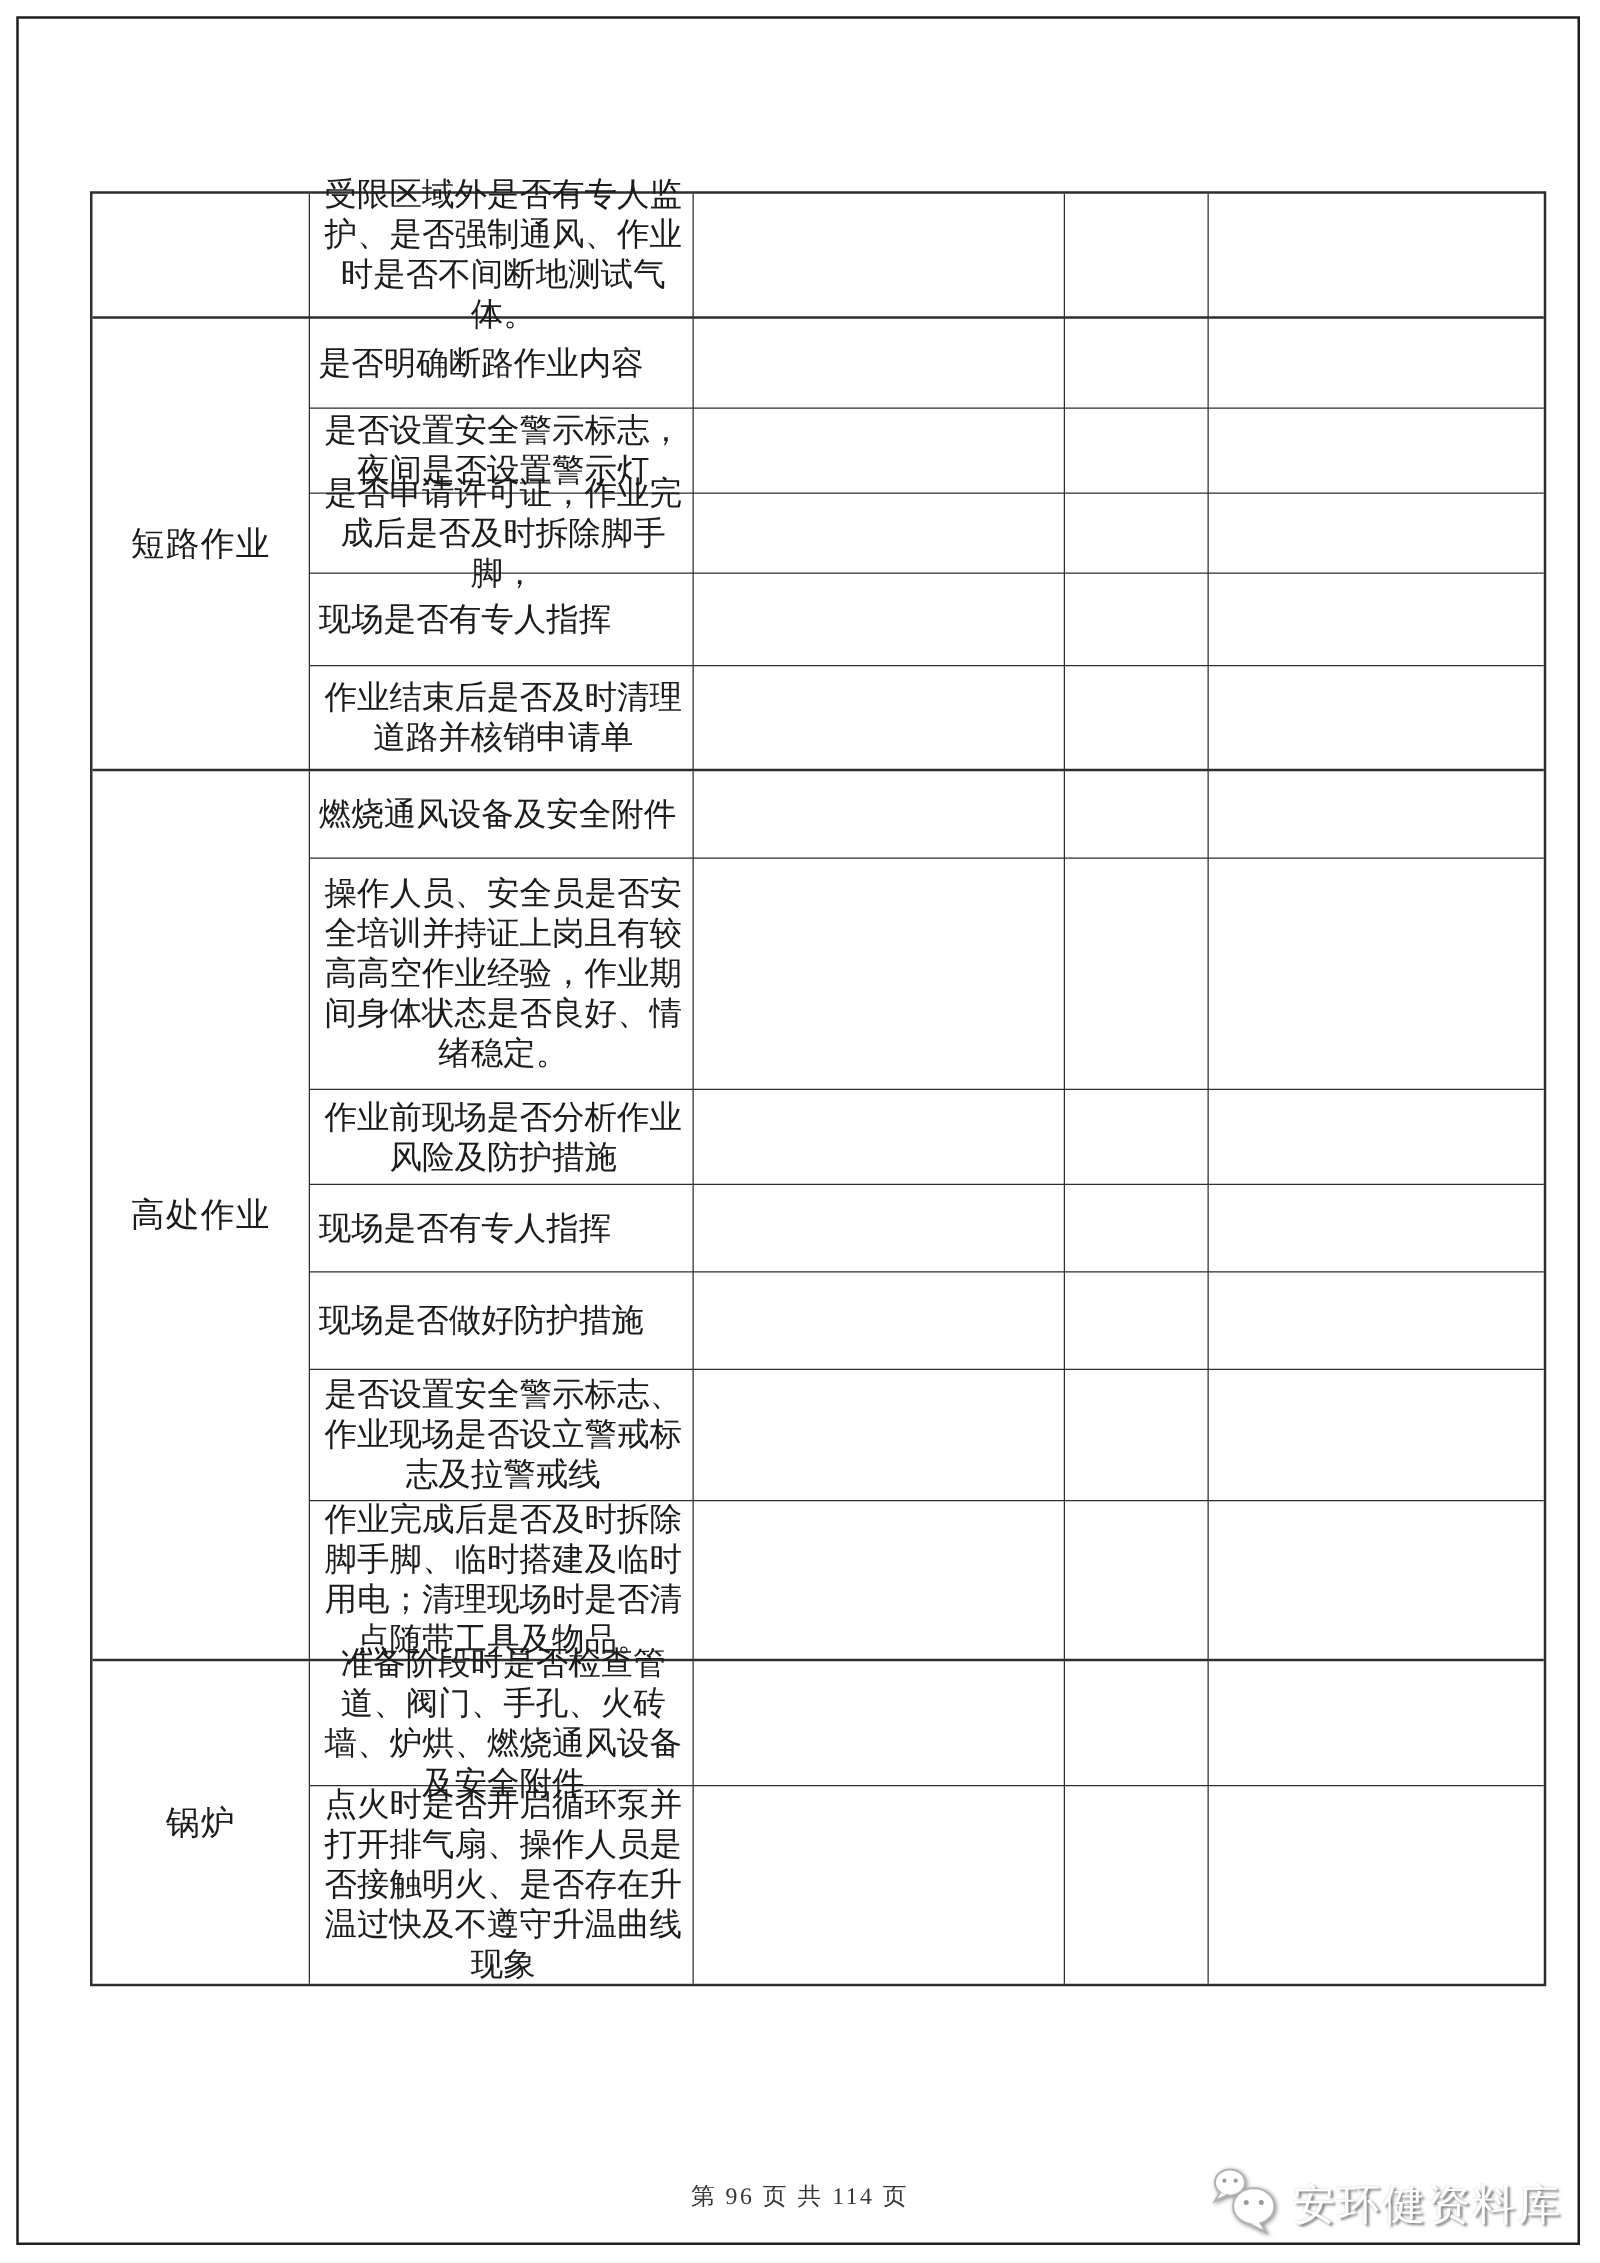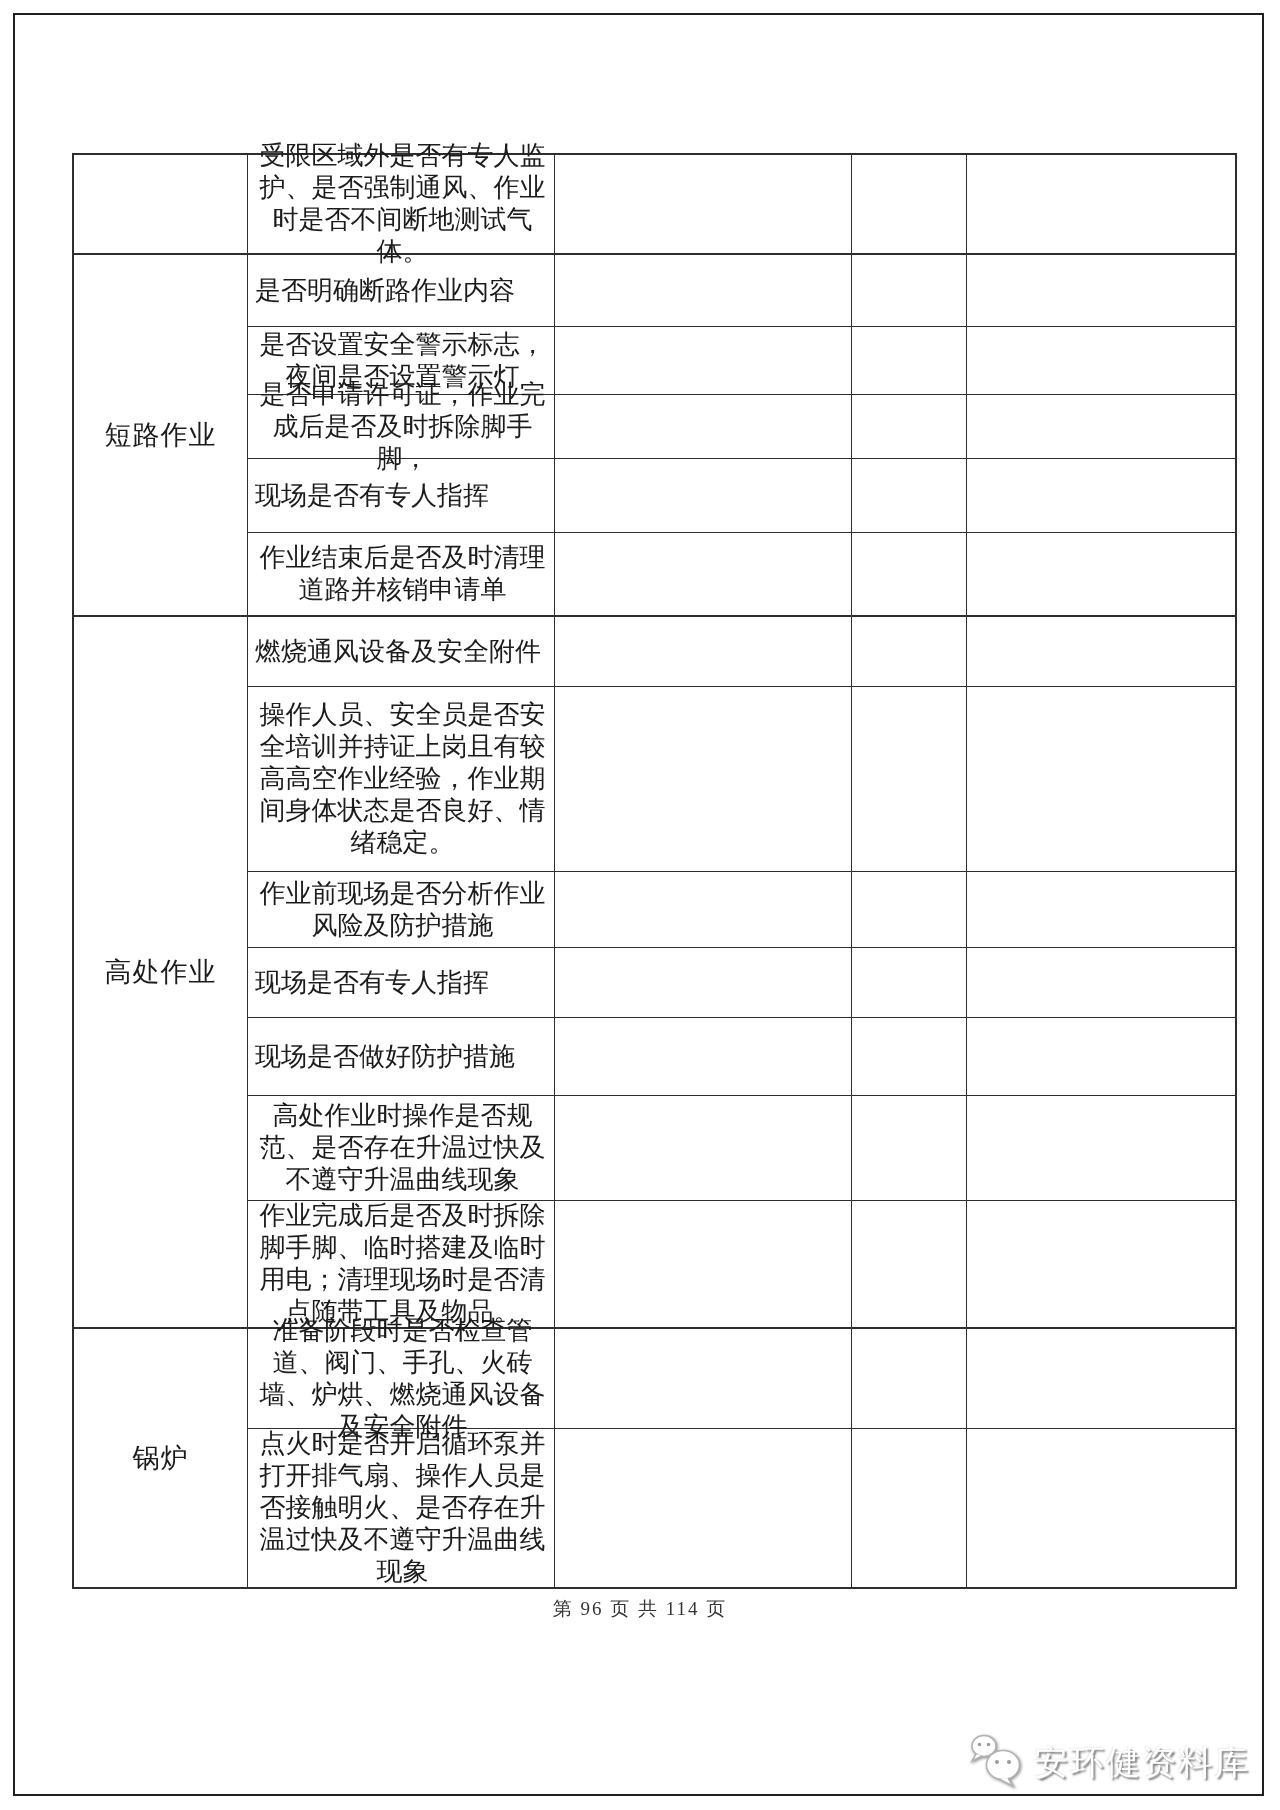--- a/index.html
+++ b/index.html
@@ -45,21 +45,21 @@
   .item{
     grid-column:2;
     display:flex;align-items:center;
     padding:3px 4px 3px 7px;
     font-size:26px;
     line-height:32px;
     text-align:center;
   }
   .footer{
     position:absolute;
-    left:0;top:1596px;width:1280px;
+    left:0;top:1744px;width:1280px;
     text-align:center;
     font-size:19px;
     color:#363636;
     letter-spacing:2px;
   }
   .watermark{
     position:absolute;
     top:1733px;right:30px;
     display:flex;align-items:center;gap:8px;
   }
@@ -91,21 +91,21 @@
     <div class="cell item" style="grid-row:2">是否明确断路作业内容</div>
     <div class="cell item" style="grid-row:3">是否设置安全警示标志，夜间是否设置警示灯</div>
     <div class="cell item" style="grid-row:4">是否申请许可证，作业完成后是否及时拆除脚手脚，</div>
     <div class="cell item" style="grid-row:5">现场是否有专人指挥</div>
     <div class="cell item sec-end" style="grid-row:6">作业结束后是否及时清理道路并核销申请单</div>
     <div class="cell item" style="grid-row:7">燃烧通风设备及安全附件</div>
     <div class="cell item" style="grid-row:8">操作人员、安全员是否安全培训并持证上岗且有较高高空作业经验，作业期间身体状态是否良好、情绪稳定。</div>
     <div class="cell item" style="grid-row:9">作业前现场是否分析作业风险及防护措施</div>
     <div class="cell item" style="grid-row:10">现场是否有专人指挥</div>
     <div class="cell item" style="grid-row:11">现场是否做好防护措施</div>
-    <div class="cell item" style="grid-row:12">高处作业时操作是否规范、是否存在升温过快及不遵守升温曲线现象</div>
+    <div class="cell item" style="grid-row:12">是否设置安全警示标志、作业现场是否设立警戒标志及拉警戒线</div>
     <div class="cell item sec-end" style="grid-row:13">作业完成后是否及时拆除脚手脚、临时搭建及临时用电；清理现场时是否清点随带工具及物品。</div>
     <div class="cell item" style="grid-row:14">准备阶段时是否检查管道、阀门、手孔、火砖墙、炉烘、燃烧通风设备及安全附件</div>
     <div class="cell item last-row" style="grid-row:15">点火时是否开启循环泵并打开排气扇、操作人员是否接触明火、是否存在升温过快及不遵守升温曲线现象</div>
 
   <div class="cell sec-end" style="grid-area: 1 / 3;"></div>
       <div class="cell sec-end" style="grid-area: 1 / 4;"></div>
       <div class="cell sec-end last-col" style="grid-area: 1 / 5;"></div>
       <div class="cell" style="grid-area: 2 / 3;"></div>
       <div class="cell" style="grid-area: 2 / 4;"></div>
       <div class="cell last-col" style="grid-area: 2 / 5;"></div>

